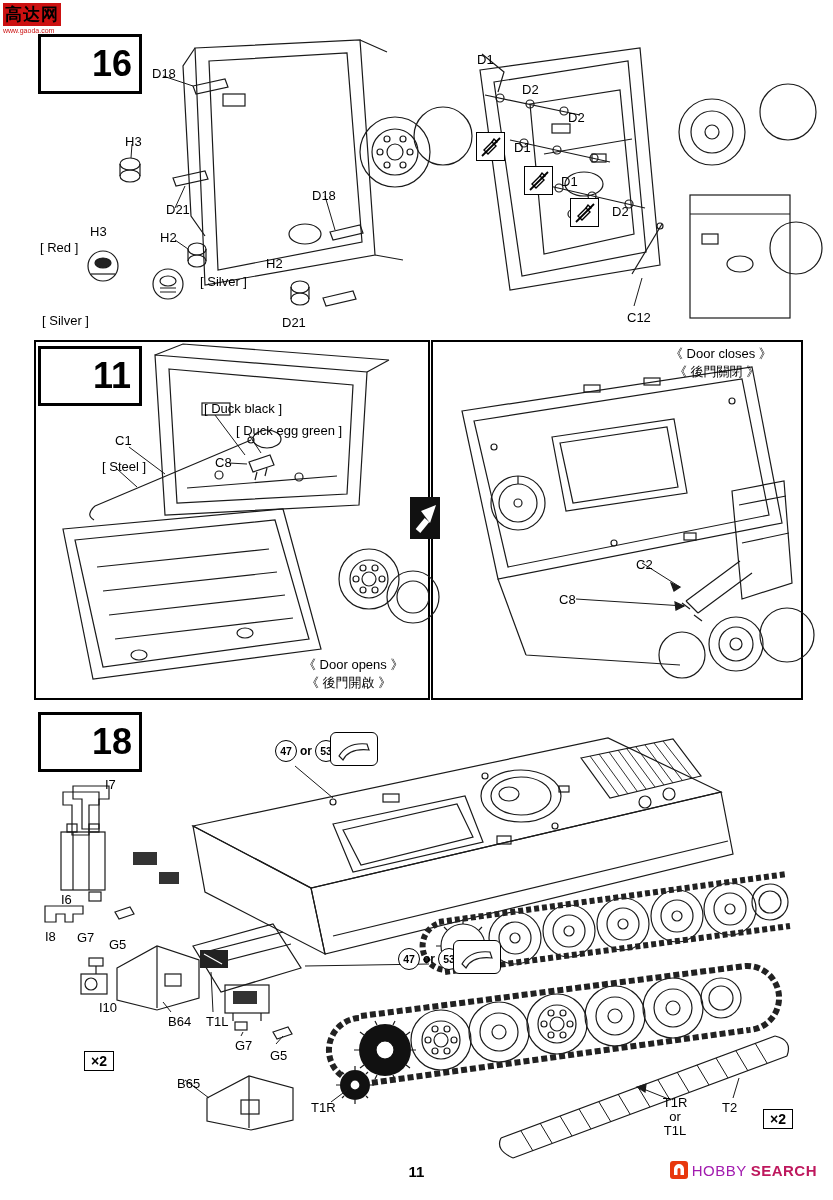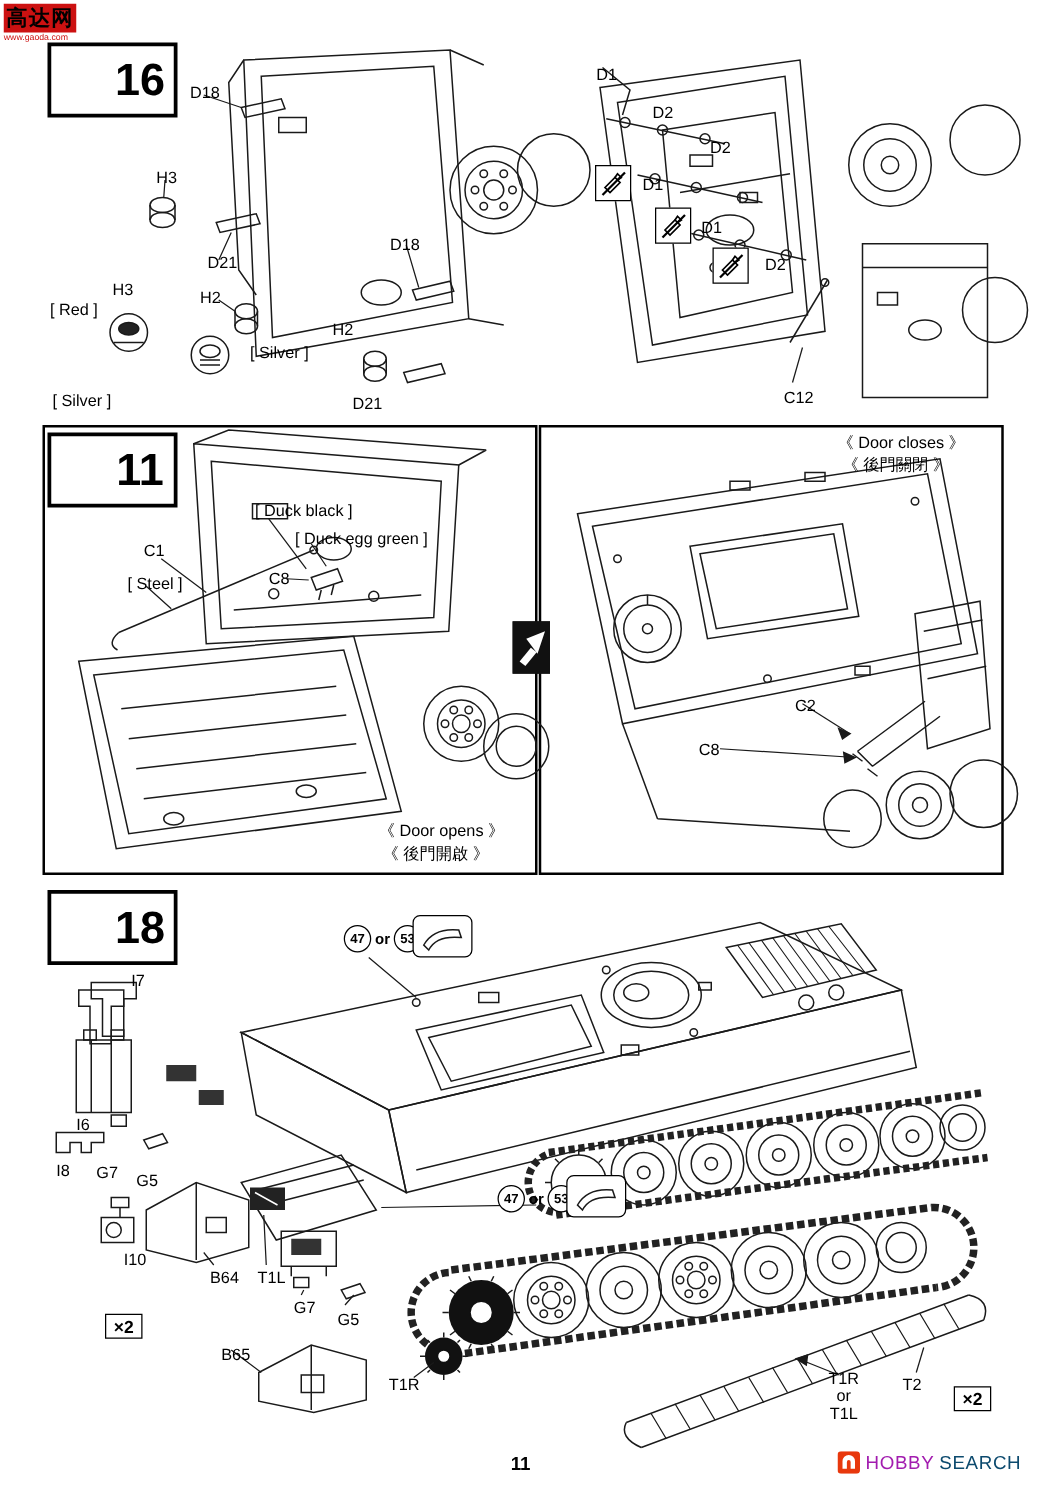--- a/index.html
+++ b/index.html
@@ -21,21 +21,21 @@
   .noglue{position:absolute;width:27px;height:27px;border:1.5px solid #000;background:#fff;
           display:flex;align-items:center;justify-content:center;z-index:4;}
   .arrowbadge{position:absolute;left:410px;top:497px;width:30px;height:42px;background:#111;z-index:7;
           display:flex;align-items:center;justify-content:center;}
   .wm{position:absolute;left:3px;top:3px;color:#c11;z-index:8;}
   .wm-title{font-size:17px;font-weight:bold;letter-spacing:1px;background:#c11;color:#000000;padding:0 2px;}
   .wm-url{font-size:7px;margin-top:1px;color:#c11;}
   .pageno{position:absolute;left:0;right:0;top:1163px;text-align:center;font-size:15px;font-weight:bold;}
   .brand{position:absolute;right:16px;top:1161px;display:flex;align-items:center;gap:4px;z-index:5;}
   .brand-bold{font-size:15px;font-weight:normal;color:#a21caf;letter-spacing:.5px;}
-  .brand-light{font-size:15px;font-weight:normal;color:#0c4a6e;letter-spacing:.5px;}
+  .brand-light{font-size:15px;font-weight:bold;color:#be185d;letter-spacing:.5px;}
 </style>
 </head>
 <body>
 
 <div class="page">
 
   <div class="wm">
     <div class="wm-title">高达网</div>
     <div class="wm-url">www.gaoda.com</div>
   </div>

